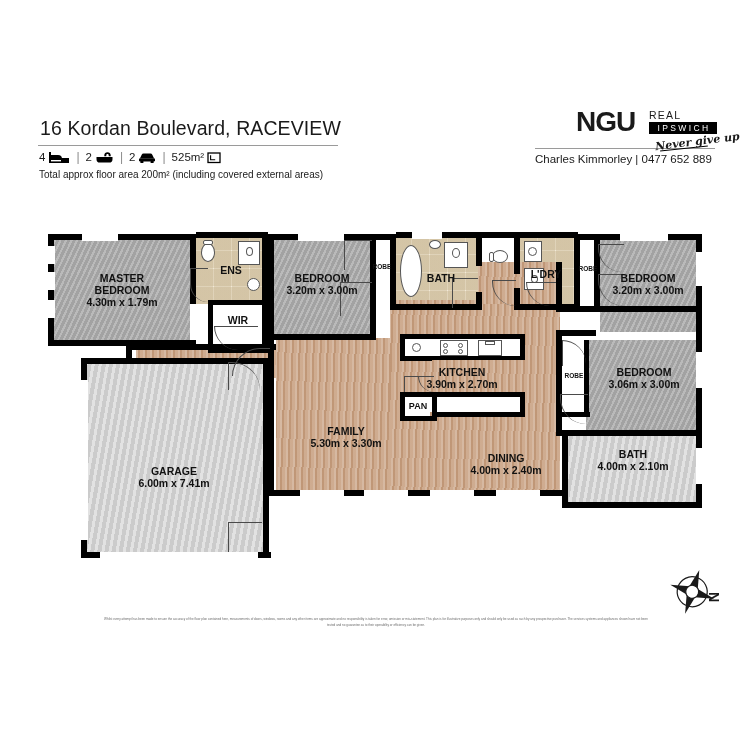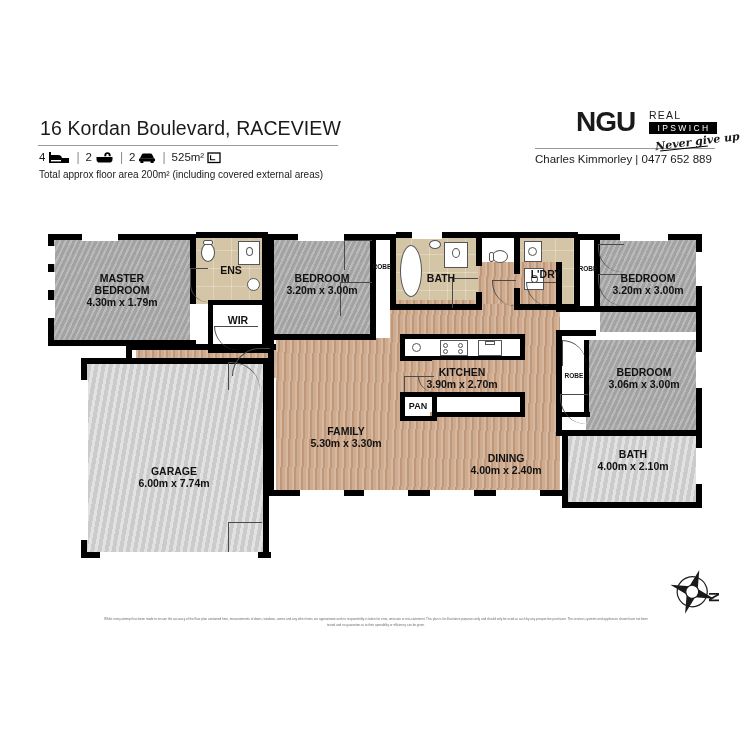--- a/index.html
+++ b/index.html
@@ -340,21 +340,21 @@
       <div>4.00m  x 2.40m</div>
     </div>
 
     <div class="lbl n" style="left:282px;top:425px;width:128px;">
       <div>FAMILY</div>
       <div>5.30m  x 3.30m</div>
     </div>
 
     <div class="lbl n" style="left:110px;top:465px;width:128px;">
       <div>GARAGE</div>
-      <div>6.00m  x 7.74m</div>
+      <div>6.00m  x 7.41m</div>
     </div>
 
     <div class="lbl s" style="left:371px;top:263px;width:22px;">ROBE</div>
     <div class="lbl s" style="left:578px;top:265px;width:20px;">ROBE</div>
     <div class="lbl s" style="left:564px;top:372px;width:20px;">ROBE</div>
   </div>
 
   <div class="compass">
     <svg width="62" height="62" viewBox="0 0 62 62">
       <g transform="rotate(18 31 31)">

